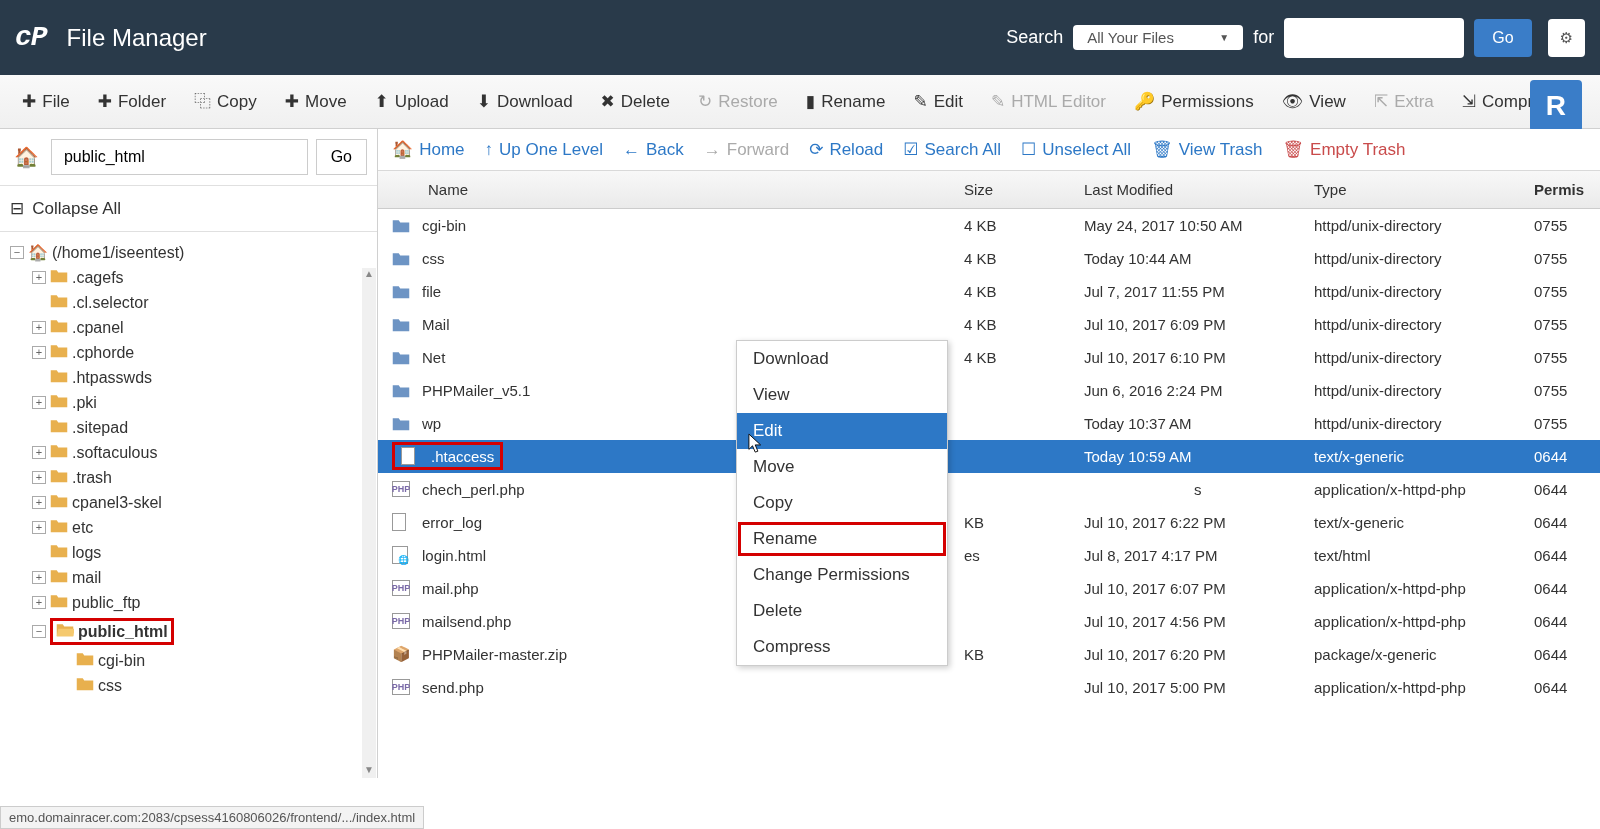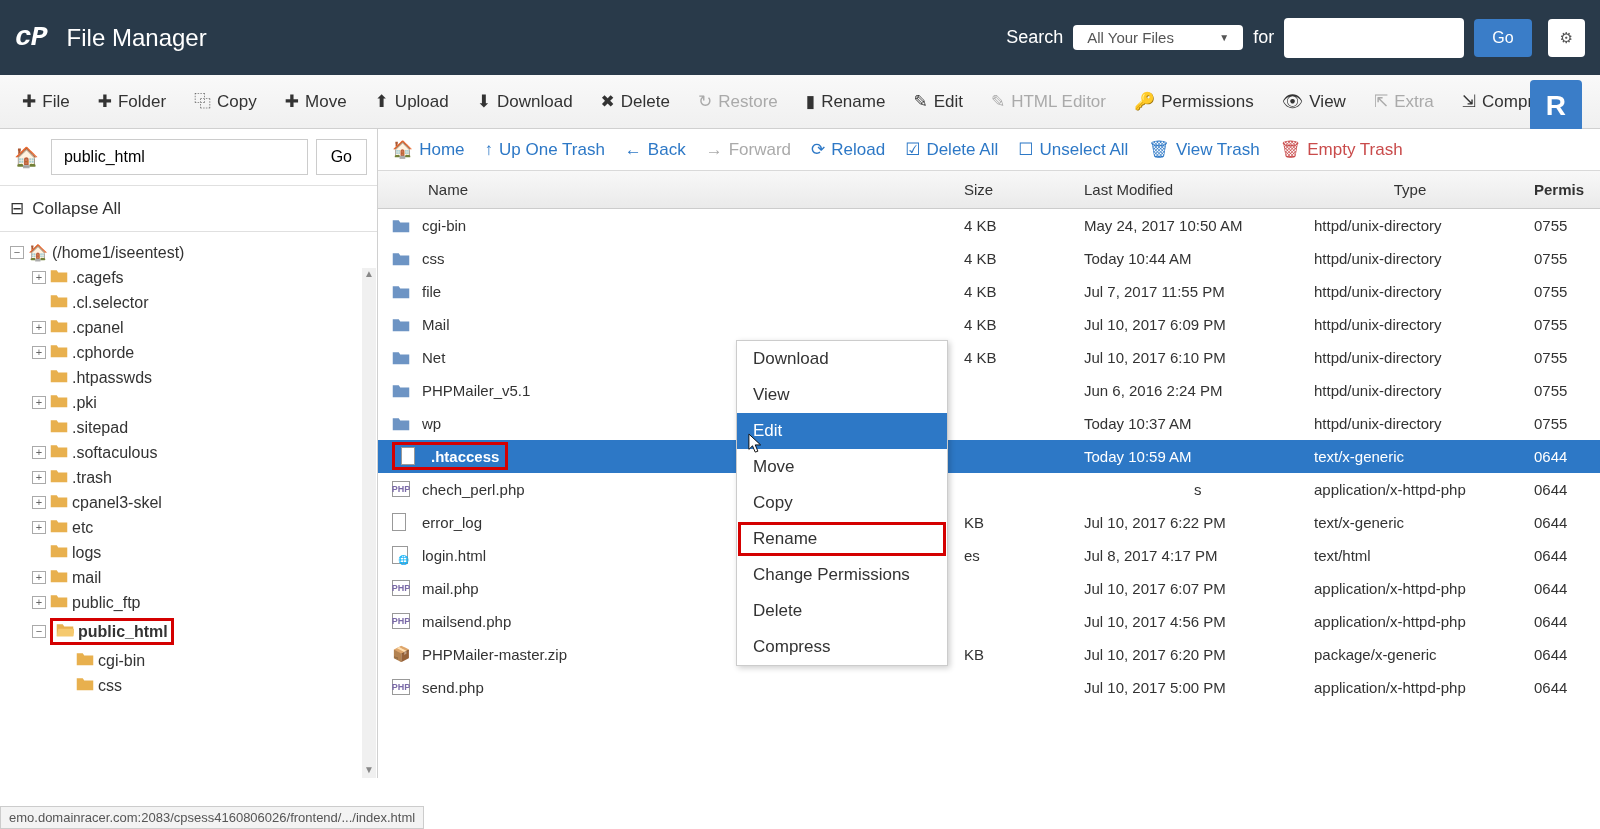--- a/index.html
+++ b/index.html
@@ -50,38 +50,38 @@
 .action-row { background: #fff; border-bottom: 1px solid #d9d9d9; padding: 10px 14px; display: flex; gap: 20px; flex-wrap: wrap; }
 .act-btn { display: inline-flex; align-items: center; gap: 6px; color: #2d78c6; cursor: pointer; font-size: 17px; }
 .act-btn.disabled { color: #aaa; }
 .act-btn.danger { color: #c94b4b; }
 
 .file-header { background: linear-gradient(#f8f8f8,#eaeaea); border-bottom: 1px solid #ccc; display: flex; font-weight: 400; color: #333; }
 .file-header .col { padding: 10px 14px; }
 .col-name { flex: 1; padding-left: 50px !important; }
 .col-size { width: 120px; }
 .col-mod { width: 230px; }
-.col-type { width: 220px; text-align: center; }
+.col-type { width: 220px; }
 .col-perm { width: 80px; font-weight: bold; }
 
 .file-list { flex: 1; overflow-y: auto; }
 .file-row { display: flex; align-items: center; border-bottom: 1px solid transparent; height: 33px; }
 .file-row .cell { padding: 6px 14px; }
 .file-row.selected { background: #2d78c6; color: #fff; }
 .cell-name { flex: 1; display: flex; align-items: center; gap: 10px; padding-left: 14px !important; }
 .file-ico { width: 20px; height: 18px; display: inline-flex; align-items: center; justify-content: flex-start; }
 .ico-file { color: #ccc; border: 1px solid #999; width: 14px; height: 18px; background: #fff; position: relative; }
 .ico-php { color: #7a6aa8; font-size: 9px; font-weight: bold; border: 1px solid #999; width: 18px; height: 16px; background: #fff; display: flex; align-items: center; justify-content: center; }
 .ico-html { border: 1px solid #999; width: 16px; height: 18px; background: #fff; position: relative; }
 .ico-html::after { content: "🌐"; font-size: 9px; position: absolute; bottom: -2px; right: -3px; }
 .cell-size { width: 120px; }
 .cell-mod { width: 230px; }
 .cell-type { width: 220px; }
 .cell-perm { width: 80px; }
-.name-hl { border: 3px solid #d40000; padding: 2px 6px; display: inline-flex; align-items: center; gap: 10px; font-weight: bold; }
+.name-hl { border: 3px solid #d40000; padding: 2px 6px; display: inline-flex; align-items: center; gap: 10px; }
 
 
 .ctx-menu { position: absolute; background: #fff; border: 1px solid #ccc; box-shadow: 2px 2px 6px rgba(0,0,0,0.2); width: 212px; z-index: 100; }
 .ctx-item { padding: 8px 16px; cursor: pointer; font-size: 17px; }
 .ctx-item.hover { background: #2d78c6; color: #fff; }
 .ctx-item.hl-red-box { outline: 3px solid #d40000; outline-offset: -4px; }
 .cursor-img { position: absolute; width: 18px; height: 22px; z-index: 200; pointer-events: none; }
 
 .statusbar { position: fixed; bottom: 0; left: 0; background: #f3f3f3; border: 1px solid #ccc; padding: 3px 8px; font-size: 13px; color: #555; }
 
@@ -329,37 +329,37 @@
   </div>
 
   <div class="right-pane">
     <div class="action-row">
       <span class="act-btn">
           <span>🏠</span>
           <span>Home</span>
         </span>
       <span class="act-btn">
           <span>↑</span>
-          <span>Up One Trash</span>
+          <span>Up One Level</span>
         </span>
       <span class="act-btn">
           <span>←</span>
           <span>Back</span>
         </span>
       <span class="act-btn disabled">
           <span>→</span>
           <span>Forward</span>
         </span>
       <span class="act-btn">
           <span>⟳</span>
           <span>Reload</span>
         </span>
       <span class="act-btn">
           <span>☑</span>
-          <span>Delete All</span>
+          <span>Search All</span>
         </span>
       <span class="act-btn">
           <span>☐</span>
           <span>Unselect All</span>
         </span>
       <span class="act-btn">
           <span>🗑</span>
           <span>View Trash</span>
         </span>
       <span class="act-btn disabled danger">

